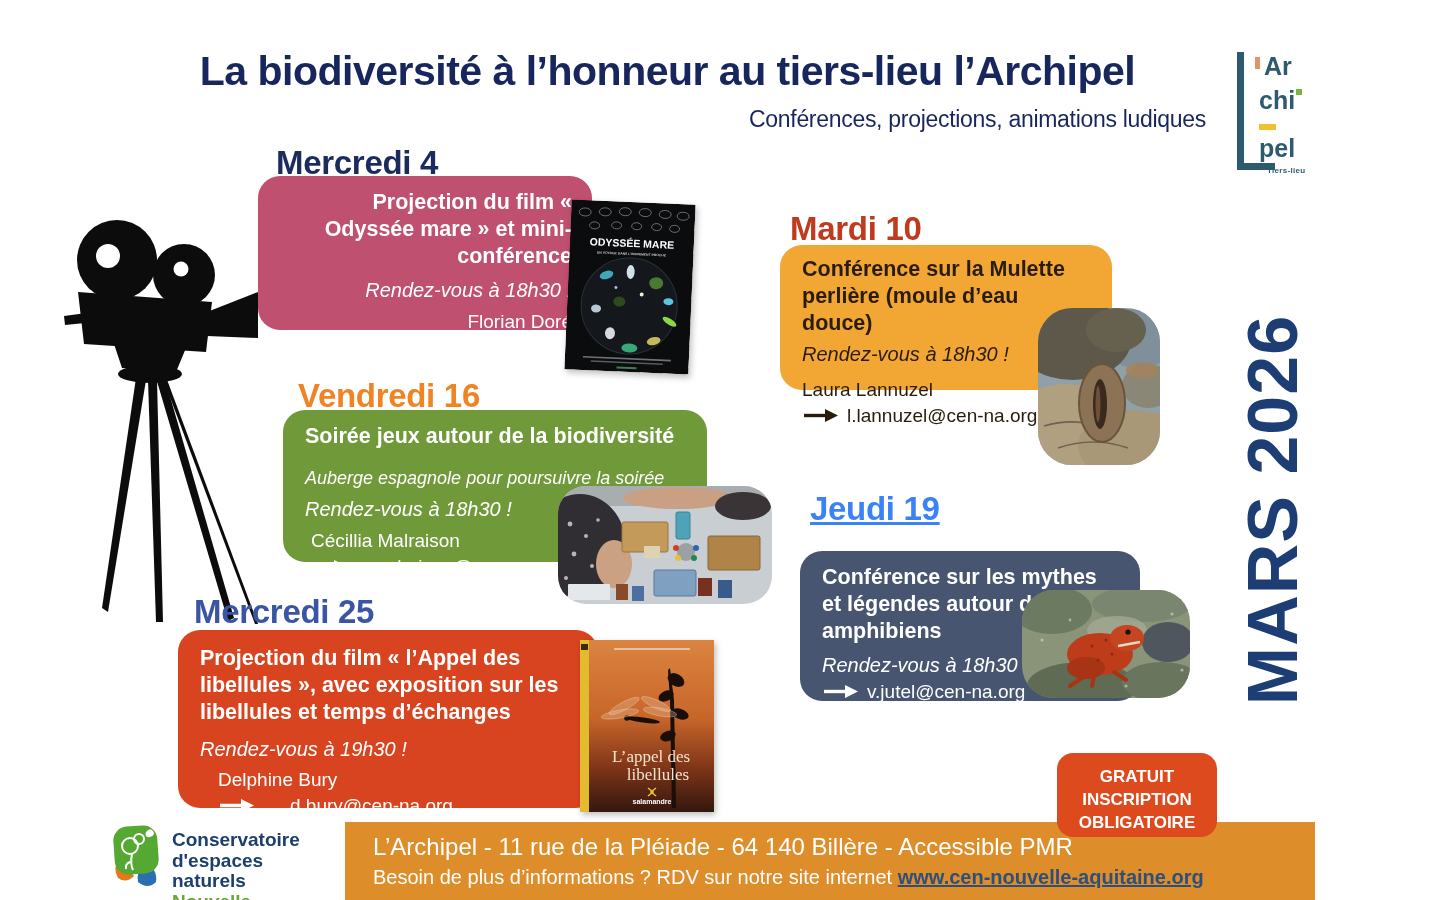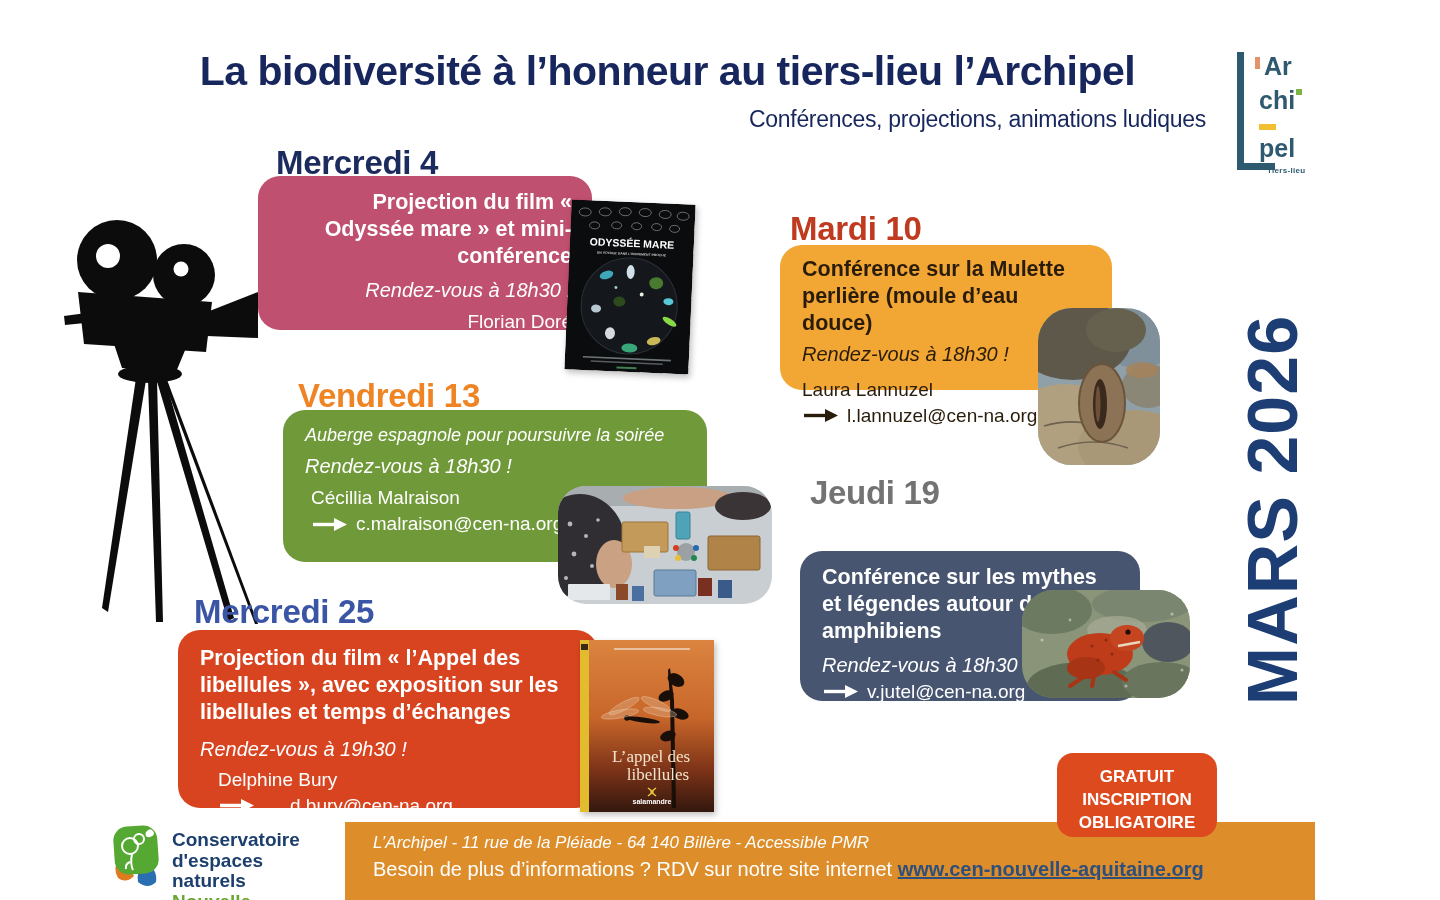--- a/index.html
+++ b/index.html
@@ -32,21 +32,21 @@
   .arch-logo .yline { position:absolute; left:22px; top:80px; width:17px; height:6px; background:#f0c030; }
   .arch-logo .r3 { left:22px; top:92px; }
   .arch-logo .tag { position:absolute; left:30px; top:122px; font-size:8px; color:#2e5a70; font-weight:700; letter-spacing:.3px; }
 
   
   .day-h { font-size:33px; font-weight:800; letter-spacing:-0.3px; z-index:3; }
 
   
   .card { border-radius:22px; color:#ffffff; padding:13px 20px 12px 22px; z-index:2; }
   .card .ttl { font-weight:700; font-size:21.5px; line-height:1.25; }
-  .card .note { font-style:italic; font-size:18px; margin-top:2px; }
+  .card .note { font-style:italic; font-size:18px; margin-top:18px; }
   .card .time { font-style:italic; font-size:20px; margin-top:9px; }
   .card .who { font-size:19px; margin-top:9px; margin-left:6px; }
   .card .mailrow { display:flex; align-items:center; gap:9px; margin-top:4px; margin-left:8px; font-size:19px; }
   .card .arrow-icon { display:inline-flex; }
 
   .card-1 { left:258px; top:176px; width:334px; height:154px; background:#c0506f;text-align:right; }
   .card-2 { left:780px; top:245px; width:332px; height:145px; background:#f2a633; color:#2a1c0b; padding-top:11px; }
   .card-2 .time { margin-top:6px; }
   .card-2 .who { margin-top:13px; margin-left:0; }
   .card-2 .mailrow { margin-left:2px; }
@@ -73,21 +73,21 @@
     transform:rotate(-90deg); transform-origin:center;
     text-align:center; font-size:70px; font-weight:800; letter-spacing:1px; color:#1d3e74; z-index:1;
   }
   .free-badge {
     left:1057px; top:753px; width:160px; height:84px; background:#dd4a1e; border-radius:16px;
     color:#fff; font-weight:700; font-size:17px; line-height:1.35; text-align:center; padding-top:13px; z-index:6;
   }
 
   
   .foot-bar { left:345px; top:822px; width:970px; height:78px; background:#dd8d2a; color:#fff; padding:11px 0 0 28px; z-index:4; }
-  .foot-bar .l1 { font-size:17px; font-weight:500;font-style:italic; }
+  .foot-bar .l1 { font-size:24px; font-weight:500; }
   .foot-bar .l2 { font-size:20px; font-weight:500; margin-top:5px; }
   .foot-bar a { color:#2d4f7c; text-decoration:underline; font-weight:600; }
 
   .org-logo { left:106px; top:824px; width:236px; height:72px; }
   .org-text { position:absolute; left:66px; top:6px; font-size:19px; line-height:1.08; font-weight:600; color:#1c3f6e; }
   .org-text .green { color:#6aa832; font-weight:700; }
 
   .camera { left:62px; top:212px; width:205px; height:412px; z-index:1; }
 </style>
 </head>
@@ -205,22 +205,23 @@
     <ellipse cx="110" cy="78" rx="26" ry="22" fill="#8a8471" opacity="0.9"></ellipse>
     <ellipse cx="104" cy="62" rx="16" ry="8" fill="#a8825a" opacity="0.8"></ellipse>
     <ellipse cx="28" cy="122" rx="62" ry="46" fill="#b0a07f"></ellipse>
     <ellipse cx="96" cy="138" rx="56" ry="36" fill="#a89877"></ellipse>
     <path d="M6 118 Q40 108 70 122 M20 140 Q55 128 90 140" stroke="#6e6250" stroke-width="1.6" fill="none"></path>
     <ellipse cx="64" cy="95" rx="23" ry="39" fill="#8d7356" stroke="#6b543c" stroke-width="2"></ellipse>
     <ellipse cx="62" cy="96" rx="7" ry="25" fill="#3a2a1e"></ellipse>
     <ellipse cx="60" cy="96" rx="2.5" ry="18" fill="#6e4f38"></ellipse>
   </svg>
 
-  <div class="abs day-h" style="left:298px; top:377px; color:#ee8424;">Vendredi 13</div>
+  <div class="abs day-h" style="left:298px; top:377px; color:#ee8424;">Vendredi 16</div>
   <div class="abs card card-3">
+    <div class="ttl">Soirée jeux autour de la biodiversité</div>
     <div class="note">Auberge espagnole pour poursuivre la soirée</div>
     <div class="time">Rendez-vous à 18h30 !</div>
     <div class="who">Cécillia Malraison</div>
     <div class="mailrow">
       <span class="arrow-icon">
         <svg width="34" height="13" viewBox="0 0 34 13">
             <line x1="0" y1="6.5" x2="23" y2="6.5" stroke="currentColor" stroke-width="3.4"></line>
             <polygon points="21,0 34,6.5 21,13" fill="currentColor"></polygon>
           </svg>
       </span>
@@ -253,21 +254,21 @@
     <rect x="160" y="94" width="14" height="18" fill="#3a5a8a"></rect>
     <rect x="118" y="26" width="14" height="27" rx="2" fill="#4fa3b8" stroke="#3a8296"></rect>
     <circle cx="128" cy="66" r="9" fill="#9aa0a4"></circle>
     <circle cx="118" cy="62" r="3" fill="#d04020"></circle>
       <circle cx="138" cy="62" r="3" fill="#2868b0"></circle>
       <circle cx="120" cy="72" r="3" fill="#e8c030"></circle>
       <circle cx="136" cy="72" r="3" fill="#208850"></circle>
     <rect x="86" y="60" width="16" height="12" fill="#ded2b2"></rect>
   </svg>
 
-  <div class="abs day-h" style="left:810px; top:474px; color:#737373;">Jeudi 19</div>
+  <div class="abs day-h" style="left:810px; top:490px; color:#3b82f6;text-decoration:underline;">Jeudi 19</div>
   <div class="abs card card-4">
     <div class="ttl">Conférence sur les mythes et légendes autour des amphibiens</div>
     <div class="time">Rendez-vous à 18h30 !</div>
     <div class="mailrow">
       <span class="arrow-icon">
         <svg width="34" height="13" viewBox="0 0 34 13">
             <line x1="0" y1="6.5" x2="23" y2="6.5" stroke="currentColor" stroke-width="3.4"></line>
             <polygon points="21,0 34,6.5 21,13" fill="currentColor"></polygon>
           </svg>
       </span>

